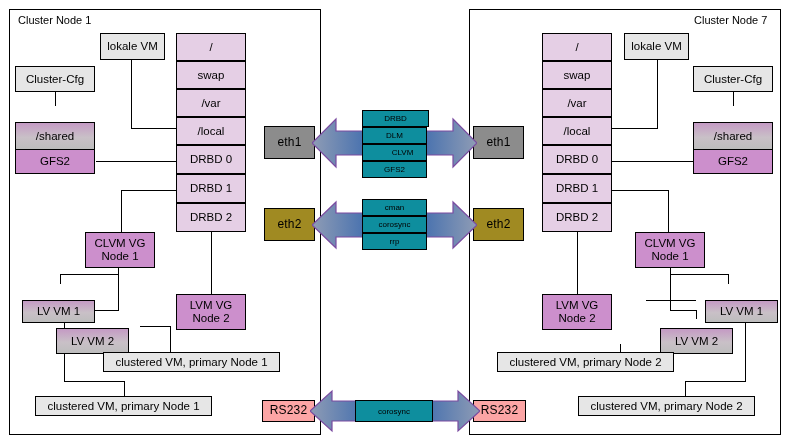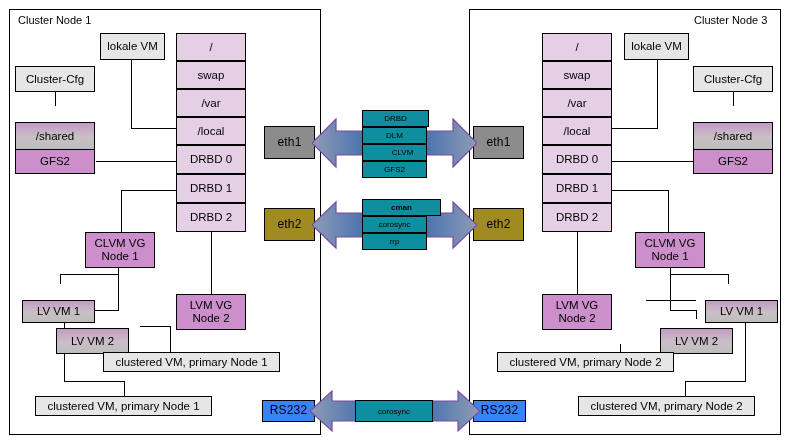--- a/index.html
+++ b/index.html
@@ -13,42 +13,42 @@
             display:flex;align-items:center;justify-content:center;text-align:center;
             font-size:11.5px;color:#000;line-height:1.12;}
 
   
   .fill-grey{background:#e6e6e6;}
   .fill-pinklight{background:#e5cfe5;}
   .fill-purple{background:#cc8fcc;}
   .fill-grad-purple-grey{background:linear-gradient(to bottom,#c49ac4 0%,#c9c0c7 55%,#bdbdbd 100%);margin-top:16px;}
   .fill-eth1{background:#8c8c8c;}
   .fill-eth2{background:#a08a22;}
-  .fill-rs232{background:#3b82f6;}
+  .fill-rs232{background:#fca5a5;}
 
   .small-label{font-size:12px;font-weight:normal;letter-spacing:.2px;}
   .teal-box{position:absolute;border:1px solid #000;box-sizing:border-box;background:#0e8e9e;
             display:flex;align-items:center;justify-content:center;font-size:8px;color:#000;}
 
   .ln{position:absolute;background:#000;}
   .ln-h{height:1px;}
   .ln-v{width:1px;}
 
   .arrow{position:absolute;}
 </style>
 </head>
 <body>
 
 <div id="canvas">
 
   <div class="frame" style="left:9px;top:9px;width:310px;height:424px;"></div>
   <div class="frame-title" style="left:18px;top:14px;">Cluster Node 1</div>
 
   <div class="frame" style="left:469px;top:9px;width:310px;height:424px;"></div>
-  <div class="frame-title" style="left:694px;top:14px;">Cluster Node 3</div>
+  <div class="frame-title" style="left:694px;top:14px;">Cluster Node 7</div>
 
   <div class="ln ln-v" style="left:131px;top:60px;width:1px;height:68px;"></div>
   <div class="ln ln-h" style="left:131px;top:128px;width:45px;height:1px;"></div>
 
   <div class="ln ln-v" style="left:55px;top:92px;width:1px;height:14px;"></div>
 
   <div class="ln ln-v" style="left:55px;top:134px;width:1px;height:16px;"></div>
 
   <div class="ln ln-h" style="left:96px;top:161px;width:80px;height:1px;"></div>
 
@@ -227,19 +227,19 @@
       </linearGradient>
     </defs>
     <polygon points="60,24 38,4 38,14 0,14 0,34 38,34 38,44" fill="url(#gradR3)" stroke="#7a4ba0" stroke-width="1.2"></polygon>
   </svg>
 
   <div class="teal-box" style="left:362px;top:110px;width:67px;height:17px;">DRBD</div>
   <div class="teal-box" style="left:362px;top:127px;width:65px;height:17px;text-align:right;">DLM</div>
   <div class="teal-box" style="left:362px;top:144px;width:65px;height:17px;padding-left:16px;">CLVM</div>
   <div class="teal-box" style="left:362px;top:161px;width:65px;height:17px;">GFS2</div>
 
-  <div class="teal-box" style="left:362px;top:199px;width:79px;height:17px;font-weight:bold;">cman</div>
+  <div class="teal-box" style="left:362px;top:199px;width:65px;height:17px;">cman</div>
   <div class="teal-box" style="left:362px;top:216px;width:65px;height:17px;">corosync</div>
   <div class="teal-box" style="left:362px;top:233px;width:65px;height:17px;">rrp</div>
 
   <div class="teal-box" style="left:355px;top:400px;width:78px;height:22px;">corosync</div>
 
 </div>
 
 </body></html>

